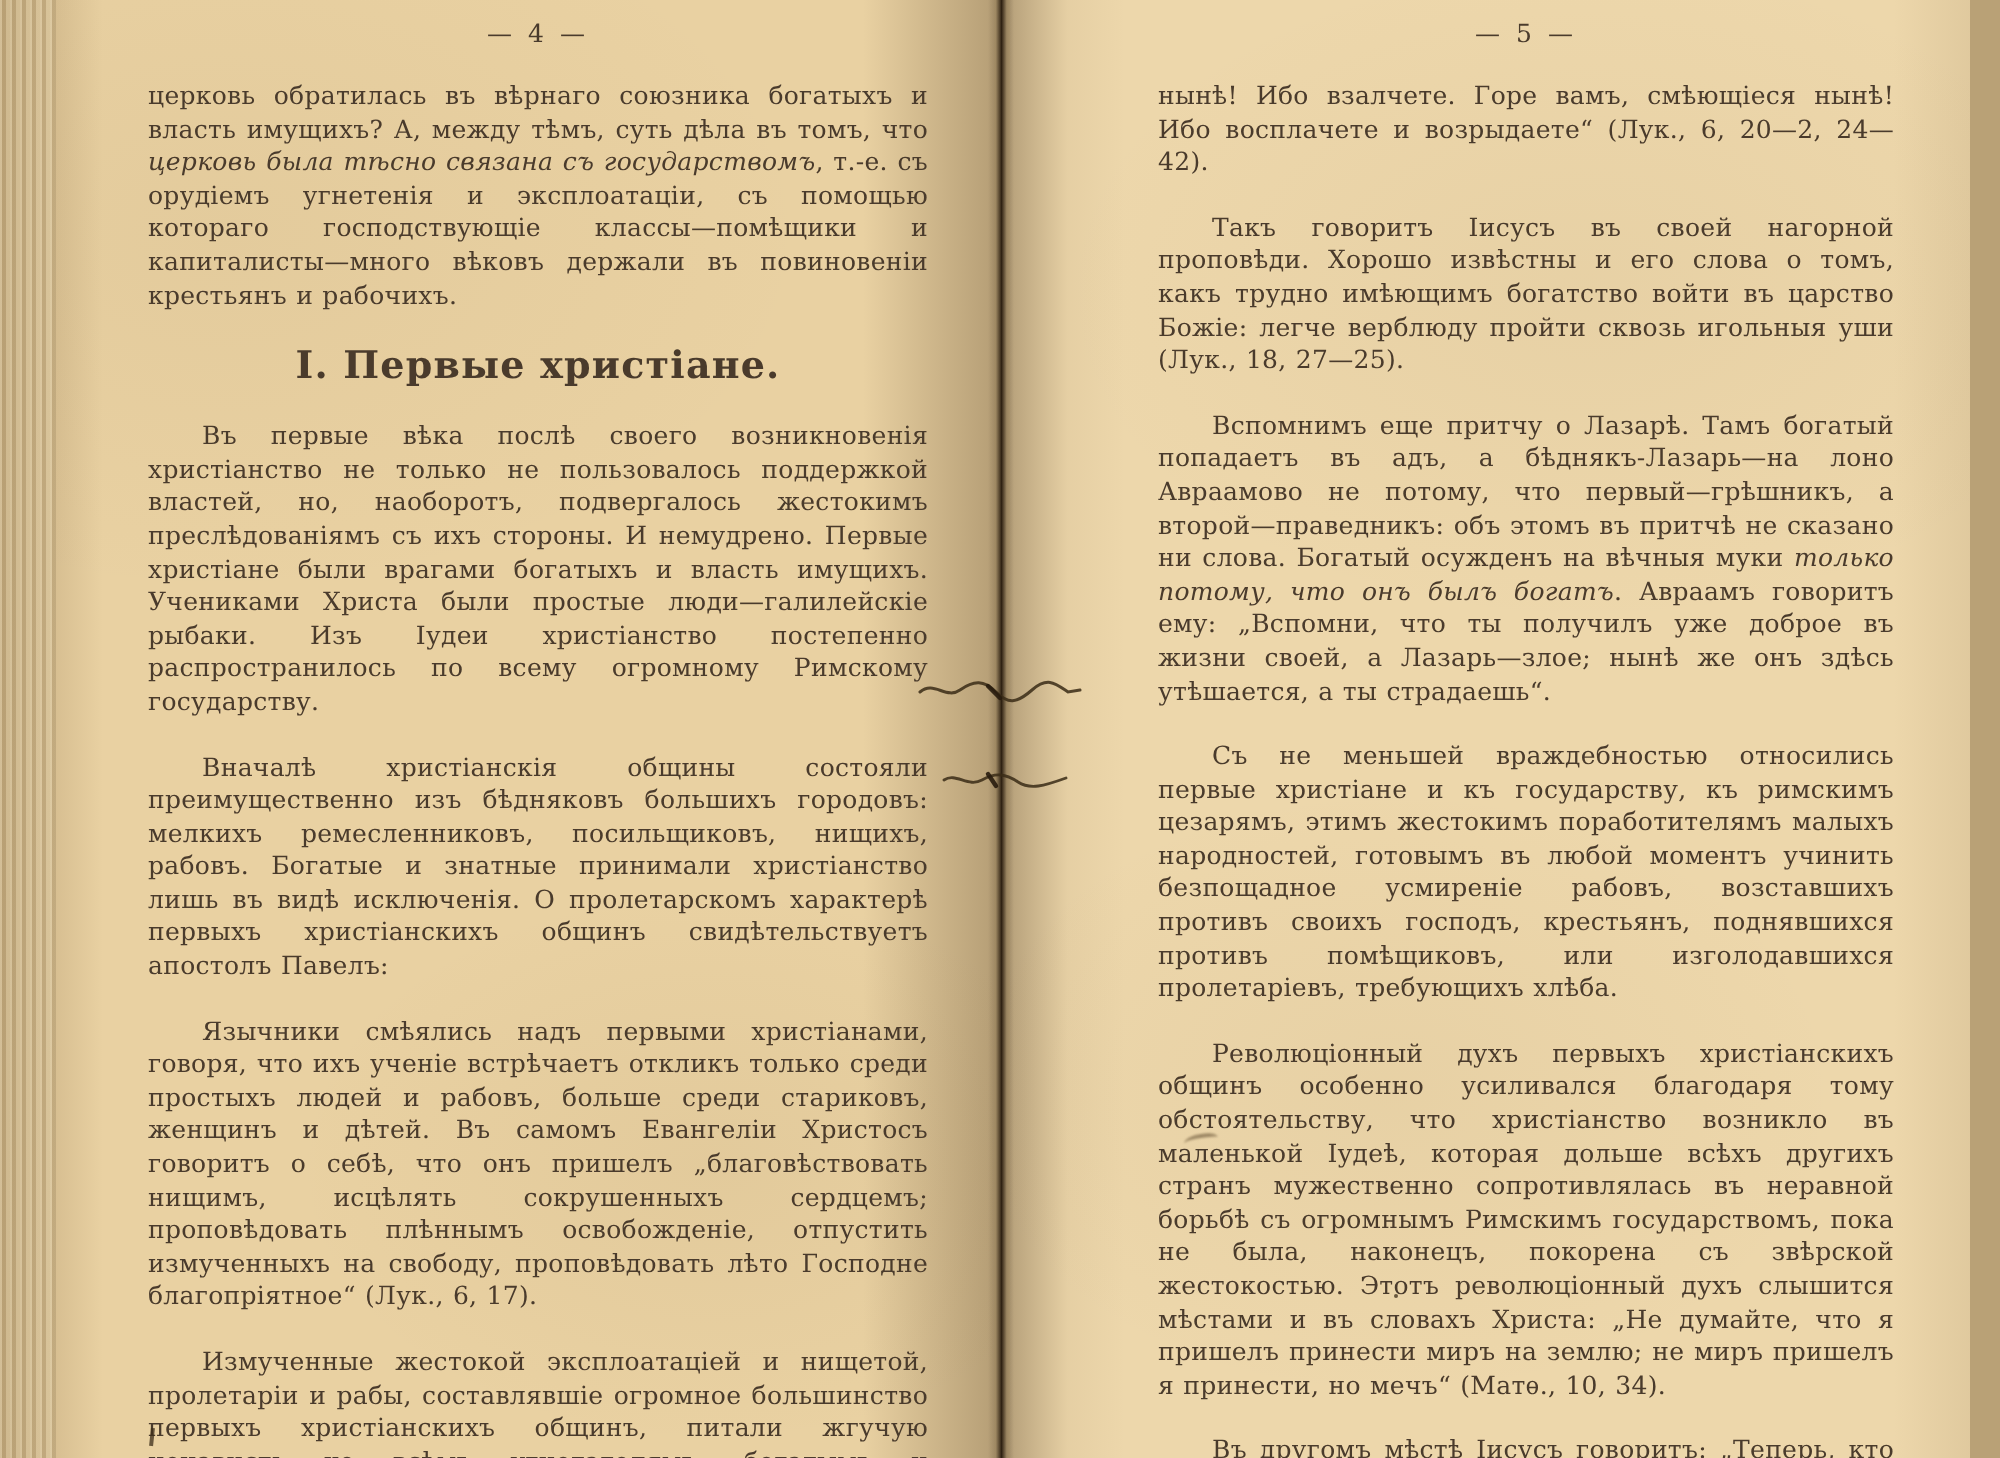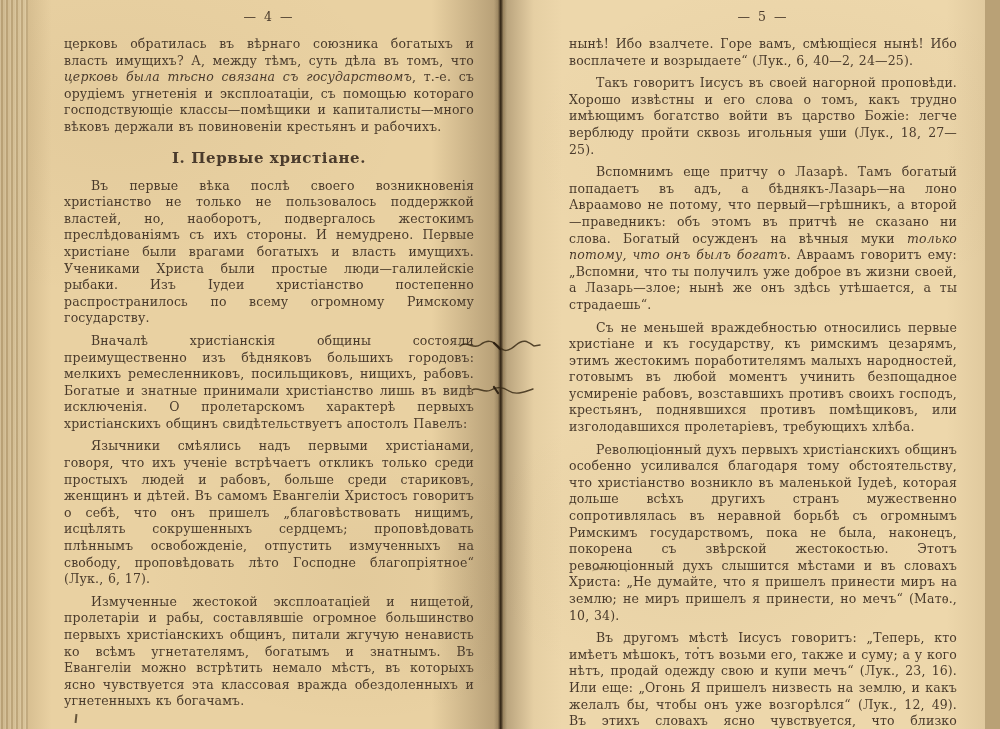--- a/index.html
+++ b/index.html
@@ -58,34 +58,34 @@
       rgba(46,33,18,0) 0%, rgba(46,33,18,.20) 30%,
       var(--gutter) 52%, rgba(46,33,18,.22) 72%, rgba(46,33,18,0) 100%);
   }
   .page-number{
     text-align:center;
     font-size:12.5px;
     letter-spacing:2px;
     margin:2px 0 12px;
   }
   .page-body p.para{
-    margin:6px;
+    margin:16px;
     font-size:12.5px;
     line-height:16.6px;
     text-align:justify;
     text-justify:inter-word;
     letter-spacing:.15px;
     word-spacing:.5px;
   }
   .page-body p.indent{text-indent:27px;}
   .page-body em{font-style:italic;}
   h2.chapter-heading{
     margin:13px 0 11px;
     text-align:center;
-    font-size:15px;
+    font-size:19px;
     font-weight:700;
     letter-spacing:.6px;
   }
   
   .thread{position:absolute;z-index:4;}
   .thread-top{left:458px;top:337px;}
   .thread-bottom{left:470px;top:383px;}
   
   .smudge{
     position:absolute;left:592px;top:567px;z-index:2;
@@ -114,21 +114,21 @@
         <p class="para indent"><span>Въ первые вѣка послѣ своего возникновенія христіанство не только не пользовалось поддержкой властей, но, наоборотъ, подвергалось жестокимъ преслѣдованіямъ съ ихъ стороны. И немудрено. Первые христіане были врагами богатыхъ и власть имущихъ. Учениками Христа были простые люди—галилейскіе рыбаки. Изъ Іудеи христіанство постепенно распространилось по всему огромному Римскому государству.</span></p>
         <p class="para indent"><span>Вначалѣ христіанскія общины состояли преимущественно изъ бѣдняковъ большихъ городовъ: мелкихъ ремесленниковъ, посильщиковъ, нищихъ, рабовъ. Богатые и знатные принимали христіанство лишь въ видѣ исключенія. О пролетарскомъ характерѣ первыхъ христіанскихъ общинъ свидѣтельствуетъ апостолъ Павелъ:</span></p>
         <p class="para indent"><span>Язычники смѣялись надъ первыми христіанами, говоря, что ихъ ученіе встрѣчаетъ откликъ только среди простыхъ людей и рабовъ, больше среди стариковъ, женщинъ и дѣтей. Въ самомъ Евангеліи Христосъ говоритъ о себѣ, что онъ пришелъ „благовѣствовать нищимъ, исцѣлять сокрушенныхъ сердцемъ; проповѣдовать плѣннымъ освобожденіе, отпустить измученныхъ на свободу, проповѣдовать лѣто Господне благопріятное“ (Лук., 6, 17).</span></p>
         <p class="para indent"><span>Измученные жестокой эксплоатаціей и нищетой, пролетаріи и рабы, составлявшіе огромное большинство первыхъ христіанскихъ общинъ, питали жгучую ненависть ко всѣмъ угнетателямъ, богатымъ и знатнымъ. Въ Евангеліи можно встрѣтить немало мѣстъ, въ которыхъ ясно чувствуется эта классовая вражда обездоленныхъ и угнетенныхъ къ богачамъ.</span></p>
       </div>
   </div>
 
   <div class="page page-right">
     <div class="page-number">— 5 —</div>
     <div class="page-body">
-        <p class="para"><span>нынѣ! Ибо взалчете. Горе вамъ, смѣющіеся нынѣ! Ибо восплачете и возрыдаете“ (Лук., 6, 40—2, 24—25).</span></p>
+        <p class="para"><span>нынѣ! Ибо взалчете. Горе вамъ, смѣющіеся нынѣ! Ибо восплачете и возрыдаете“ (Лук., 6, 20—2, 24—42).</span></p>
         <p class="para indent"><span>Такъ говоритъ Іисусъ въ своей нагорной проповѣди. Хорошо извѣстны и его слова о томъ, какъ трудно имѣющимъ богатство войти въ царство Божіе: легче верблюду пройти сквозь игольныя уши (Лук., 18, 27—25).</span></p>
         <p class="para indent"><span>Вспомнимъ еще притчу о Лазарѣ. Тамъ богатый попадаетъ въ адъ, а бѣднякъ-Лазарь—на лоно Авраамово не потому, что первый—грѣшникъ, а второй—праведникъ: объ этомъ въ притчѣ не сказано ни слова. Богатый осужденъ на вѣчныя муки </span><em>только потому, что онъ былъ богатъ</em><span>. Авраамъ говоритъ ему: „Вспомни, что ты получилъ уже доброе въ жизни своей, а Лазарь—злое; нынѣ же онъ здѣсь утѣшается, а ты страдаешь“.</span></p>
         <p class="para indent"><span>Съ не меньшей враждебностью относились первые христіане и къ государству, къ римскимъ цезарямъ, этимъ жестокимъ поработителямъ малыхъ народностей, готовымъ въ любой моментъ учинить безпощадное усмиреніе рабовъ, возставшихъ противъ своихъ господъ, крестьянъ, поднявшихся противъ помѣщиковъ, или изголодавшихся пролетаріевъ, требующихъ хлѣба.</span></p>
         <p class="para indent"><span>Революціонный духъ первыхъ христіанскихъ общинъ особенно усиливался благодаря тому обстоятельству, что христіанство возникло въ маленькой Іудеѣ, которая дольше всѣхъ другихъ странъ мужественно сопротивлялась въ неравной борьбѣ съ огромнымъ Римскимъ государствомъ, пока не была, наконецъ, покорена съ звѣрской жестокостью. Этотъ революціонный духъ слышится мѣстами и въ словахъ Христа: „Не думайте, что я пришелъ принести миръ на землю; не миръ пришелъ я принести, но мечъ“ (Матѳ., 10, 34).</span></p>
         <p class="para indent"><span>Въ другомъ мѣстѣ Іисусъ говоритъ: „Теперь, кто имѣетъ мѣшокъ, тотъ возьми его, также и суму; а у кого нѣтъ, продай одежду свою и купи мечъ“ (Лук., 23, 16). Или еще: „Огонь Я пришелъ низвесть на землю, и какъ желалъ бы, чтобы онъ уже возгорѣлся“ (Лук., 12, 49). Въ этихъ словахъ ясно чувствуется, что близко возстаніе угнетенныхъ противъ угнетателей.</span></p>
         <p class="para indent"><span>Въ отличіе отъ позднѣйшихъ христіанъ, послѣдователи новой религіи твердо вѣрили въ близость второго пришествія Христа, который еще въ этой жизни, здѣсь, </span></p>
       </div>
   </div>
 
   <div class="gutter"></div>

